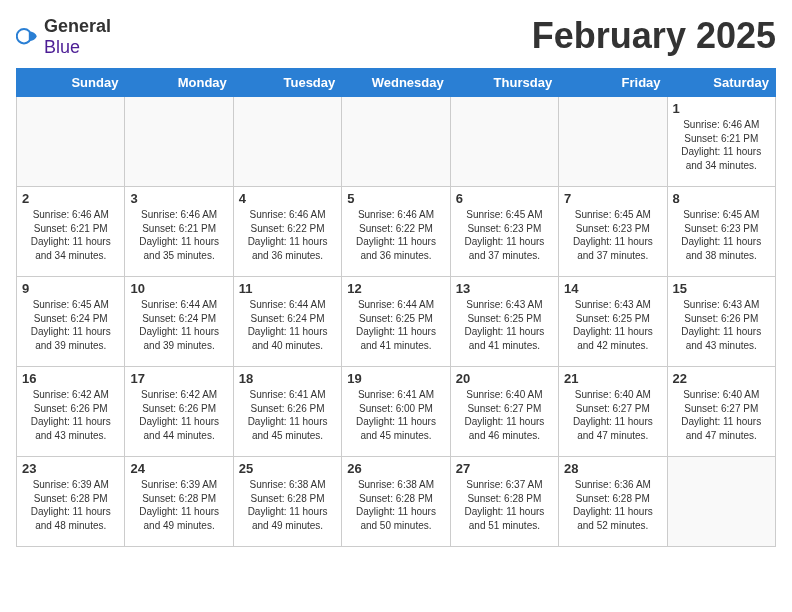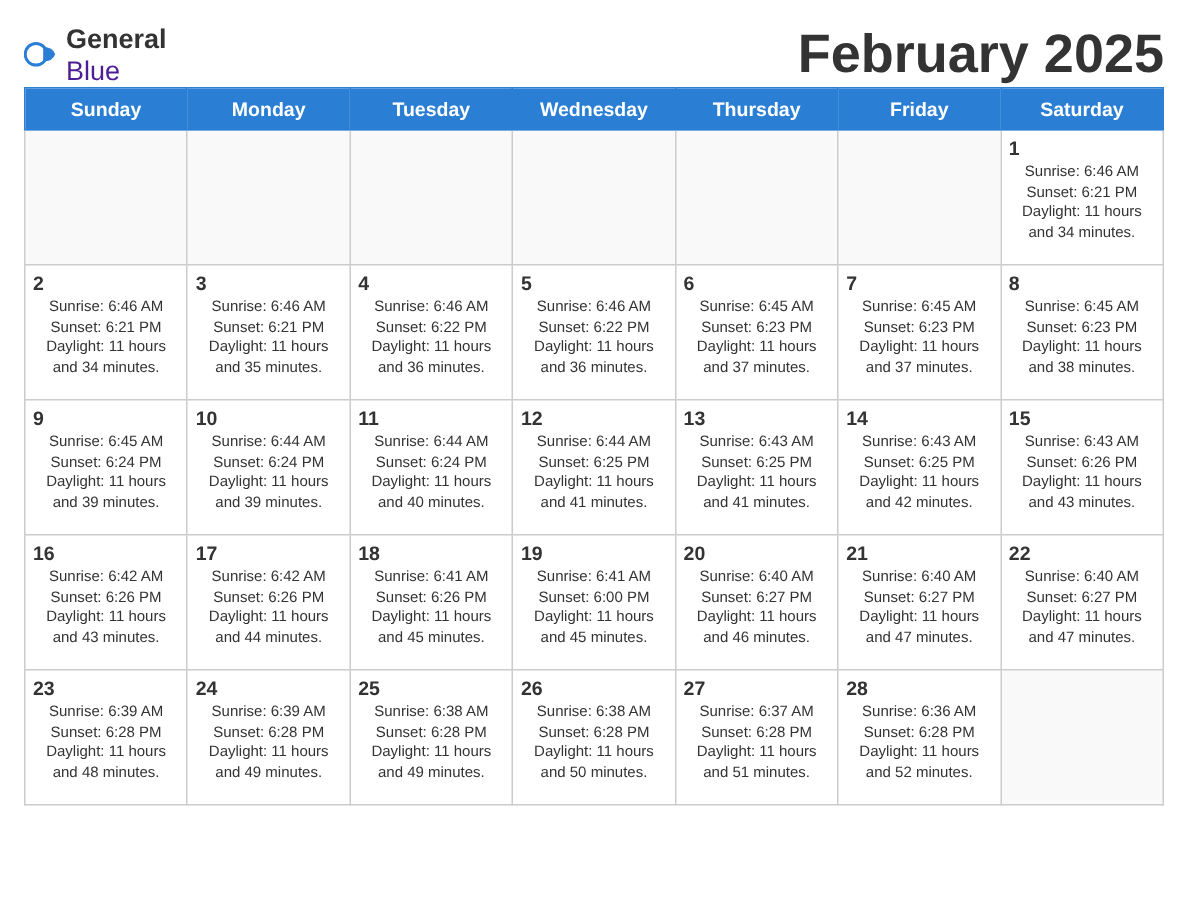--- a/index.html
+++ b/index.html
@@ -7,20 +7,21 @@
       font-family: Arial, sans-serif;
       background: #fff;
       width: 792px;
       min-height: 612px;
       padding: 16px;
     }
     .header {
       display: flex;
       justify-content: space-between;
       align-items: flex-start;
+      margin-bottom: 10px;
     }
     .logo {
       display: flex;
       align-items: center;
       gap: 4px;
     }
     .logo-text-general {
       font-size: 18px;
       font-weight: bold;
       color: #333;
@@ -51,21 +52,21 @@
       width: 100%;
       border-collapse: collapse;
       border: 1px solid #ccc;
     }
     .calendar th {
       background-color: #2a7fd4;
       color: #fff;
       font-size: 13px;
       font-weight: bold;
       padding: 6px 6px;
-      text-align: center;
+      text-align: right;
       border: 1px solid #2a7fd4;
     }
     .calendar td {
       border: 1px solid #ccc;
       vertical-align: top;
       padding: 4px 5px;
       width: 107px;
       height: 90px;
       font-size: 10.5px;
       color: #333;

